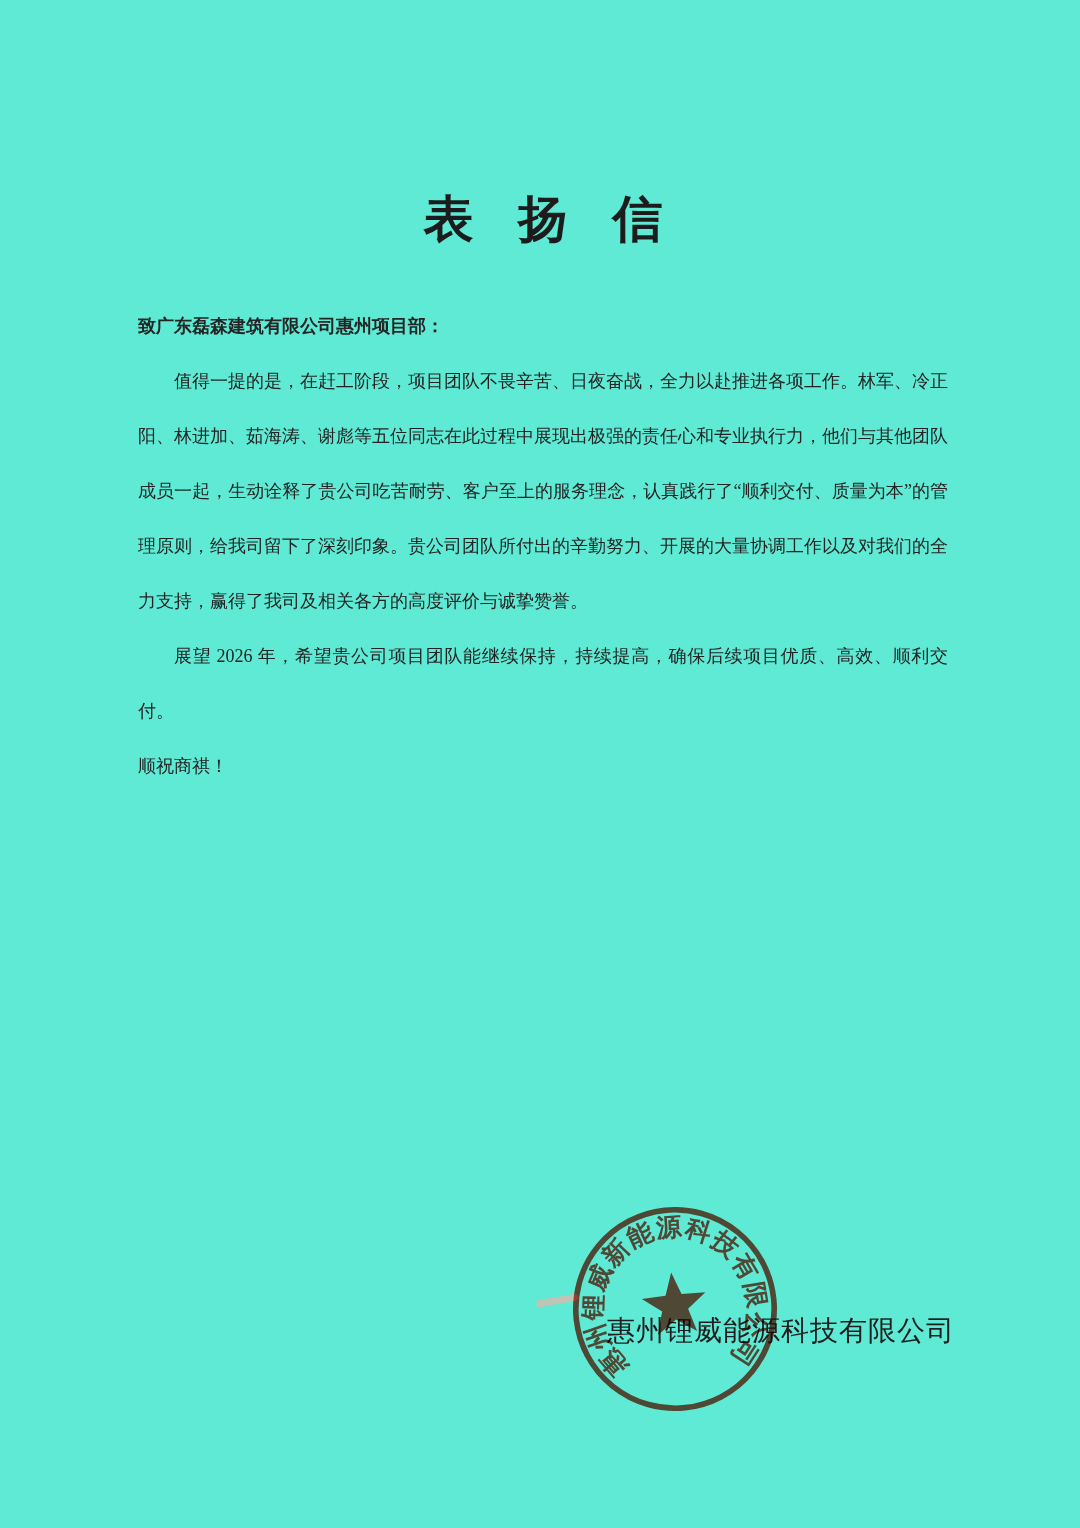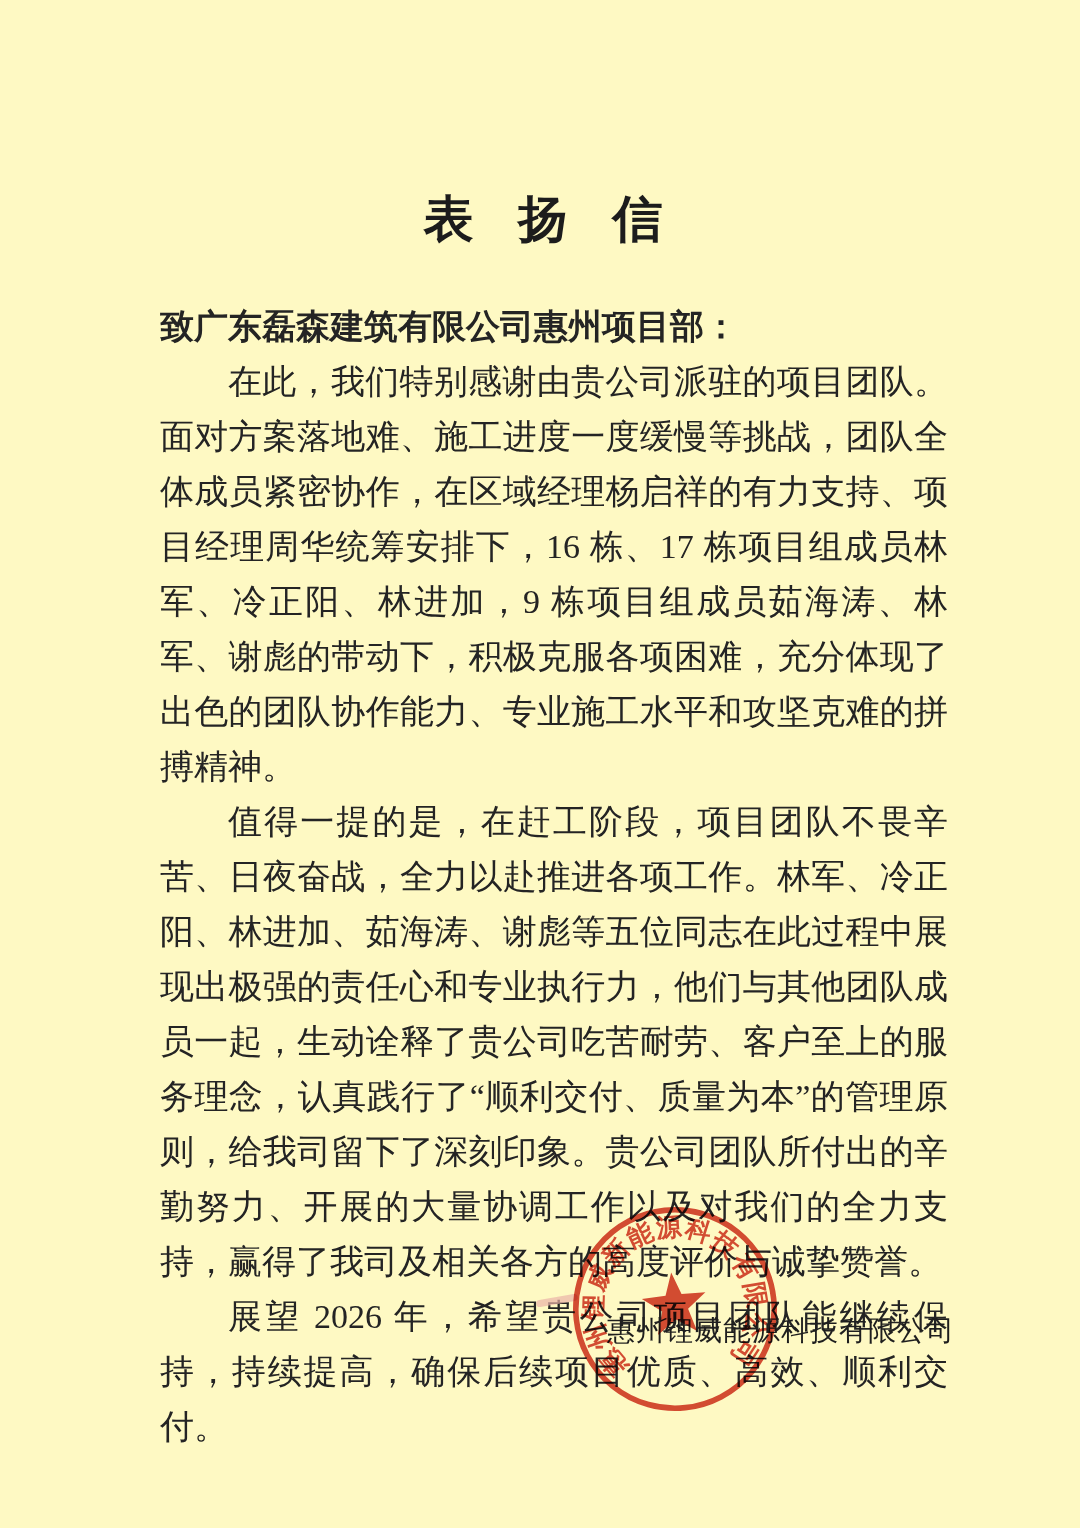--- a/index.html
+++ b/index.html
@@ -2,44 +2,43 @@
 <html><head>
 <meta charset="utf-8">
 <style>
   * { margin: 0; padding: 0; box-sizing: border-box; }
   html, body { background: #e9e9e9; }
   .page {
     position: relative;
     width: 1080px;
     height: 1528px;
     margin: 0 auto;
-    background: #fef9c3;
+    background: #5eead4;
     color: #212121;
     font-family: "Liberation Serif", "DejaVu Serif", serif;
     overflow: hidden;
   }
   .content {
     padding: 186px 132px 0 138px;
   }
   .title {
     text-align: center;
     font-size: 50px;
     font-weight: 700;
     letter-spacing: 0.32em;
     margin-left: 0.32em; 
     color: #1c1c1c;
     margin-bottom: 46px;
     white-space: nowrap;
   }
   .body-text {
-    font-size: 34px;
+    font-size: 18px;
     line-height: 55px;
     text-align: justify;
     color: #242424;
-    margin-left: 22px;
   }
   .salutation {
     font-weight: 600;
   }
   .para {
     text-indent: 2em;
   }
   .closing {
     margin-top: 0;
   }
@@ -81,26 +80,26 @@
 <body>
 
 <div class="page">
 
   <div class="content">
     <div class="title">表 扬 信</div>
 
     <div class="body-text salutation">致广东磊森建筑有限公司惠州项目部：</div>
 
 
-    <p class="body-text para">在此，我们特别感谢由贵公司派驻的项目团队。面对方案落地难、施工进度一度缓慢等挑战，团队全体成员紧密协作，在区域经理杨启祥的有力支持、项目经理周华统筹安排下，16 栋、17 栋项目组成员林军、冷正阳、林进加，9 栋项目组成员茹海涛、林军、谢彪的带动下，积极克服各项困难，充分体现了出色的团队协作能力、专业施工水平和攻坚克难的拼搏精神。</p>
 
     <p class="body-text para">值得一提的是，在赶工阶段，项目团队不畏辛苦、日夜奋战，全力以赴推进各项工作。林军、冷正阳、林进加、茹海涛、谢彪等五位同志在此过程中展现出极强的责任心和专业执行力，他们与其他团队成员一起，生动诠释了贵公司吃苦耐劳、客户至上的服务理念，认真践行了“顺利交付、质量为本”的管理原则，给我司留下了深刻印象。贵公司团队所付出的辛勤努力、开展的大量协调工作以及对我们的全力支持，赢得了我司及相关各方的高度评价与诚挚赞誉。</p>
 
     <p class="body-text para">展望 2026 年，希望贵公司项目团队能继续保持，持续提高，确保后续项目优质、高效、顺利交付。</p>
 
+    <div class="body-text closing">顺祝商祺！</div>
   </div>
 
   <div class="signature">惠州锂威能源科技有限公司</div>
 
   <div class="seal-smudge"></div>
 
   <svg class="seal" viewBox="0 0 230 230" xmlns="http://www.w3.org/2000/svg" aria-hidden="true">
 
     <circle cx="115" cy="115" r="97.5" fill="none" stroke="#cf3a2b" stroke-width="5.5"></circle>
 

